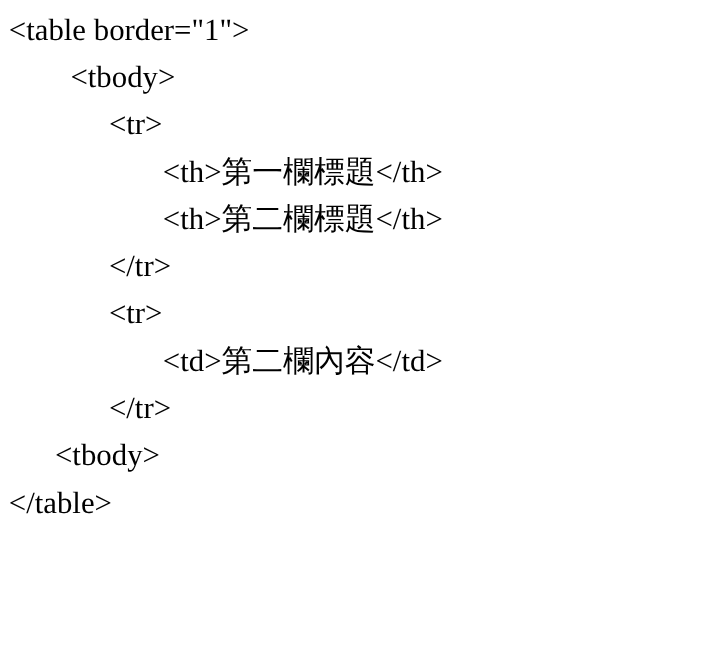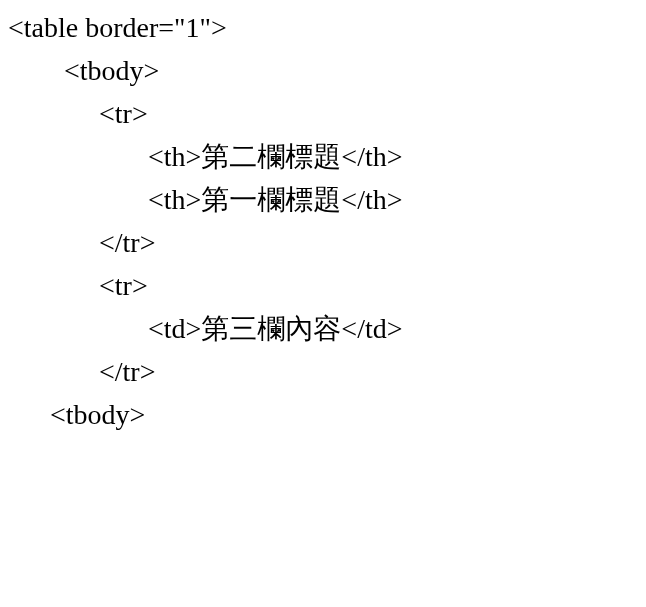--- a/index.html
+++ b/index.html
@@ -27,20 +27,21 @@
       font-family: "Liberation Serif", "DejaVu Serif", serif;
     }
   </style>
 </head>
 <body>
 
 <div class="code-block">
   <div class="code-line">&lt;table border="1"&gt;</div>
   <div class="code-line">        &lt;tbody&gt;</div>
   <div class="code-line">             &lt;tr&gt;</div>
+  <div class="code-line">                    &lt;th&gt;第一欄標題&lt;/th&gt;</div>
   <div class="code-line">                    &lt;th&gt;第二欄標題&lt;/th&gt;</div>
-  <div class="code-line">                    &lt;th&gt;第一欄標題&lt;/th&gt;</div>
   <div class="code-line">             &lt;/tr&gt;</div>
   <div class="code-line">             &lt;tr&gt;</div>
-  <div class="code-line">                    &lt;td&gt;第三欄內容&lt;/td&gt;</div>
+  <div class="code-line">                    &lt;td&gt;第二欄內容&lt;/td&gt;</div>
   <div class="code-line">             &lt;/tr&gt;</div>
   <div class="code-line">      &lt;tbody&gt;</div>
+  <div class="code-line">&lt;/table&gt;</div>
 </div>
 
 </body></html>

